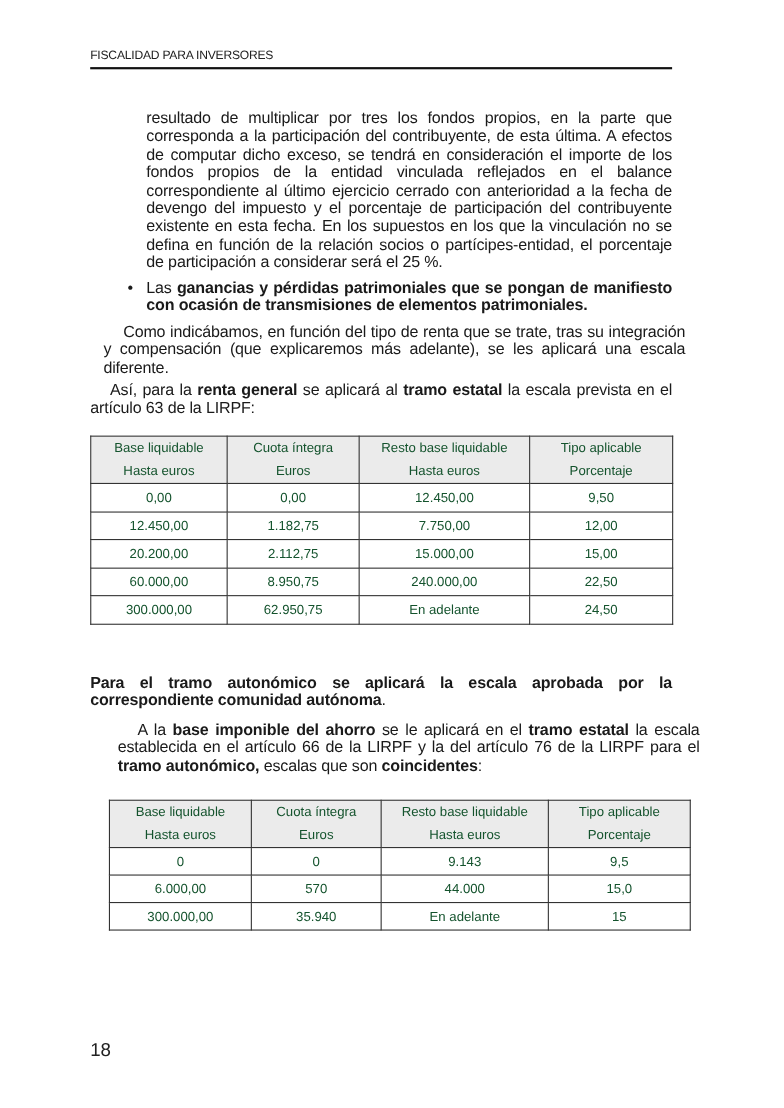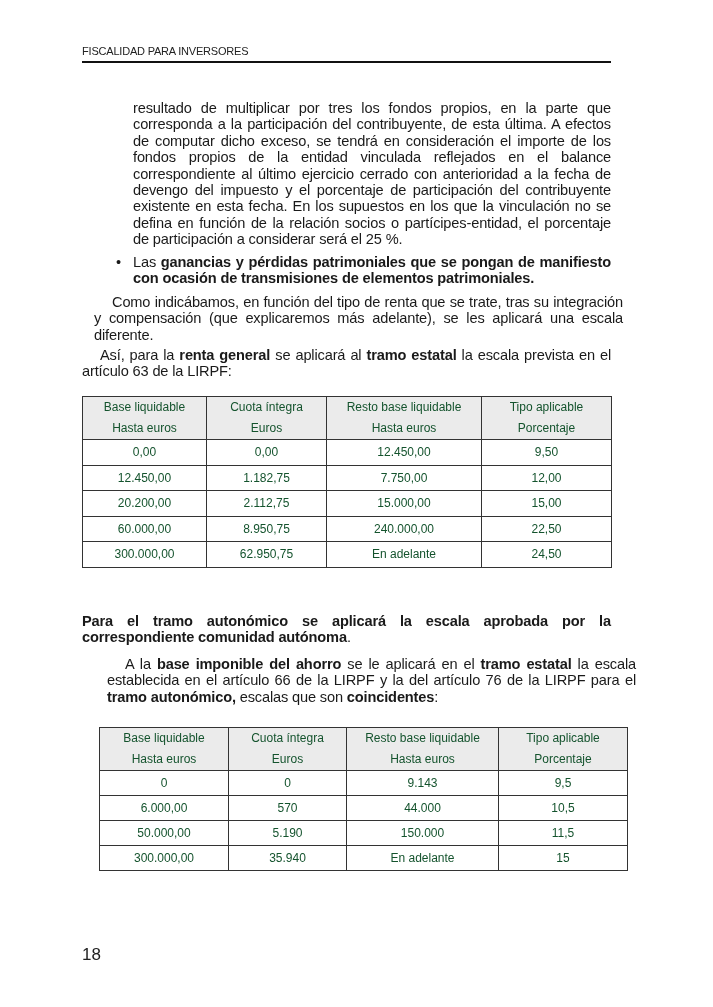--- a/index.html
+++ b/index.html
@@ -159,27 +159,21 @@
       <tr>
         <td>0</td>
         <td>0</td>
         <td>9.143</td>
         <td>9,5</td>
       </tr>
       <tr>
         <td>6.000,00</td>
         <td>570</td>
         <td>44.000</td>
-        <td>10,5</td>
-      </tr>
-      <tr>
-        <td>50.000,00</td>
-        <td>5.190</td>
-        <td>150.000</td>
-        <td>11,5</td>
+        <td>15,0</td>
       </tr>
       <tr>
         <td>300.000,00</td>
         <td>35.940</td>
         <td>En adelante</td>
         <td>15</td>
       </tr>
     </tbody>
 </table>
 

